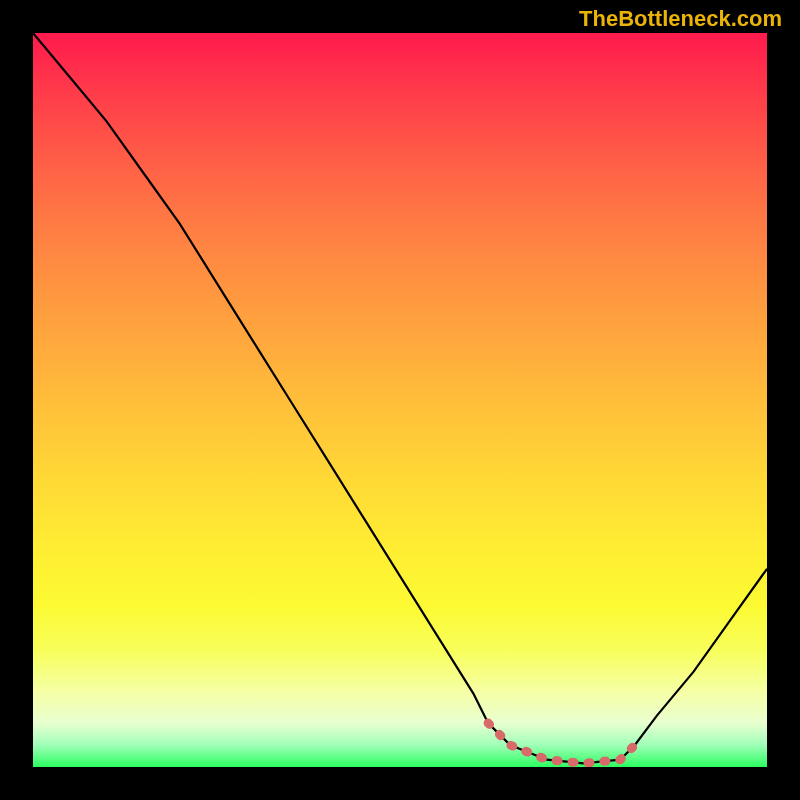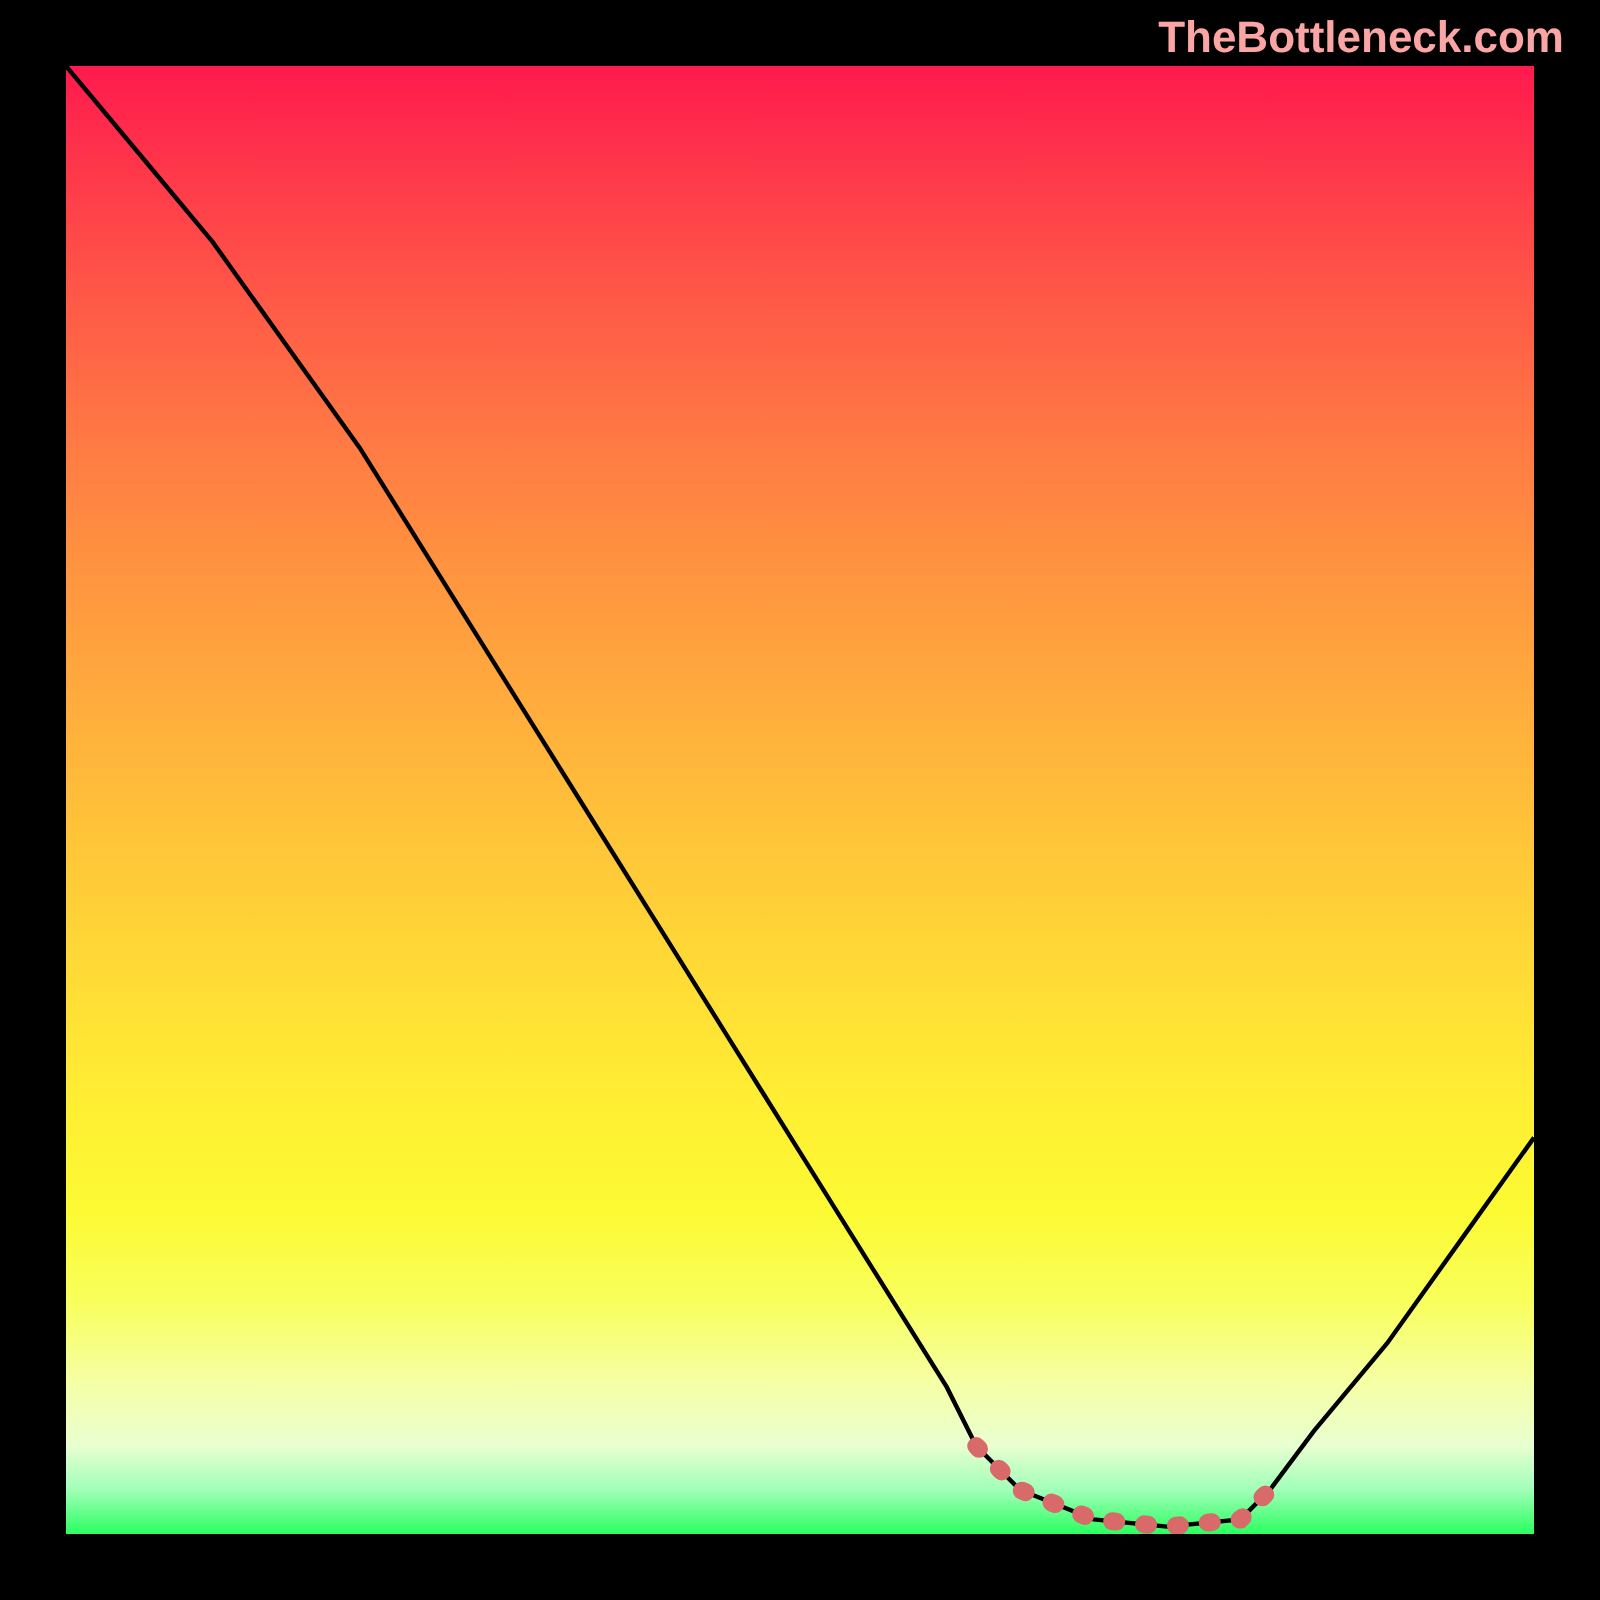--- a/index.html
+++ b/index.html
@@ -8,21 +8,21 @@
     height: 800px;
     background: #000;
     position: relative;
     font-family: Arial, sans-serif;
     overflow: hidden;
   }
   .attribution {
     position: absolute;
     top: 6px;
     right: 18px;
-    color: #fca5a5;
+    color: #eab308;
     font-size: 22px;
     font-weight: bold;
     z-index: 10;
   }
   .plot-area {
     position: absolute;
     left: 33px;
     top: 33px;
     width: 734px;
     height: 734px;

